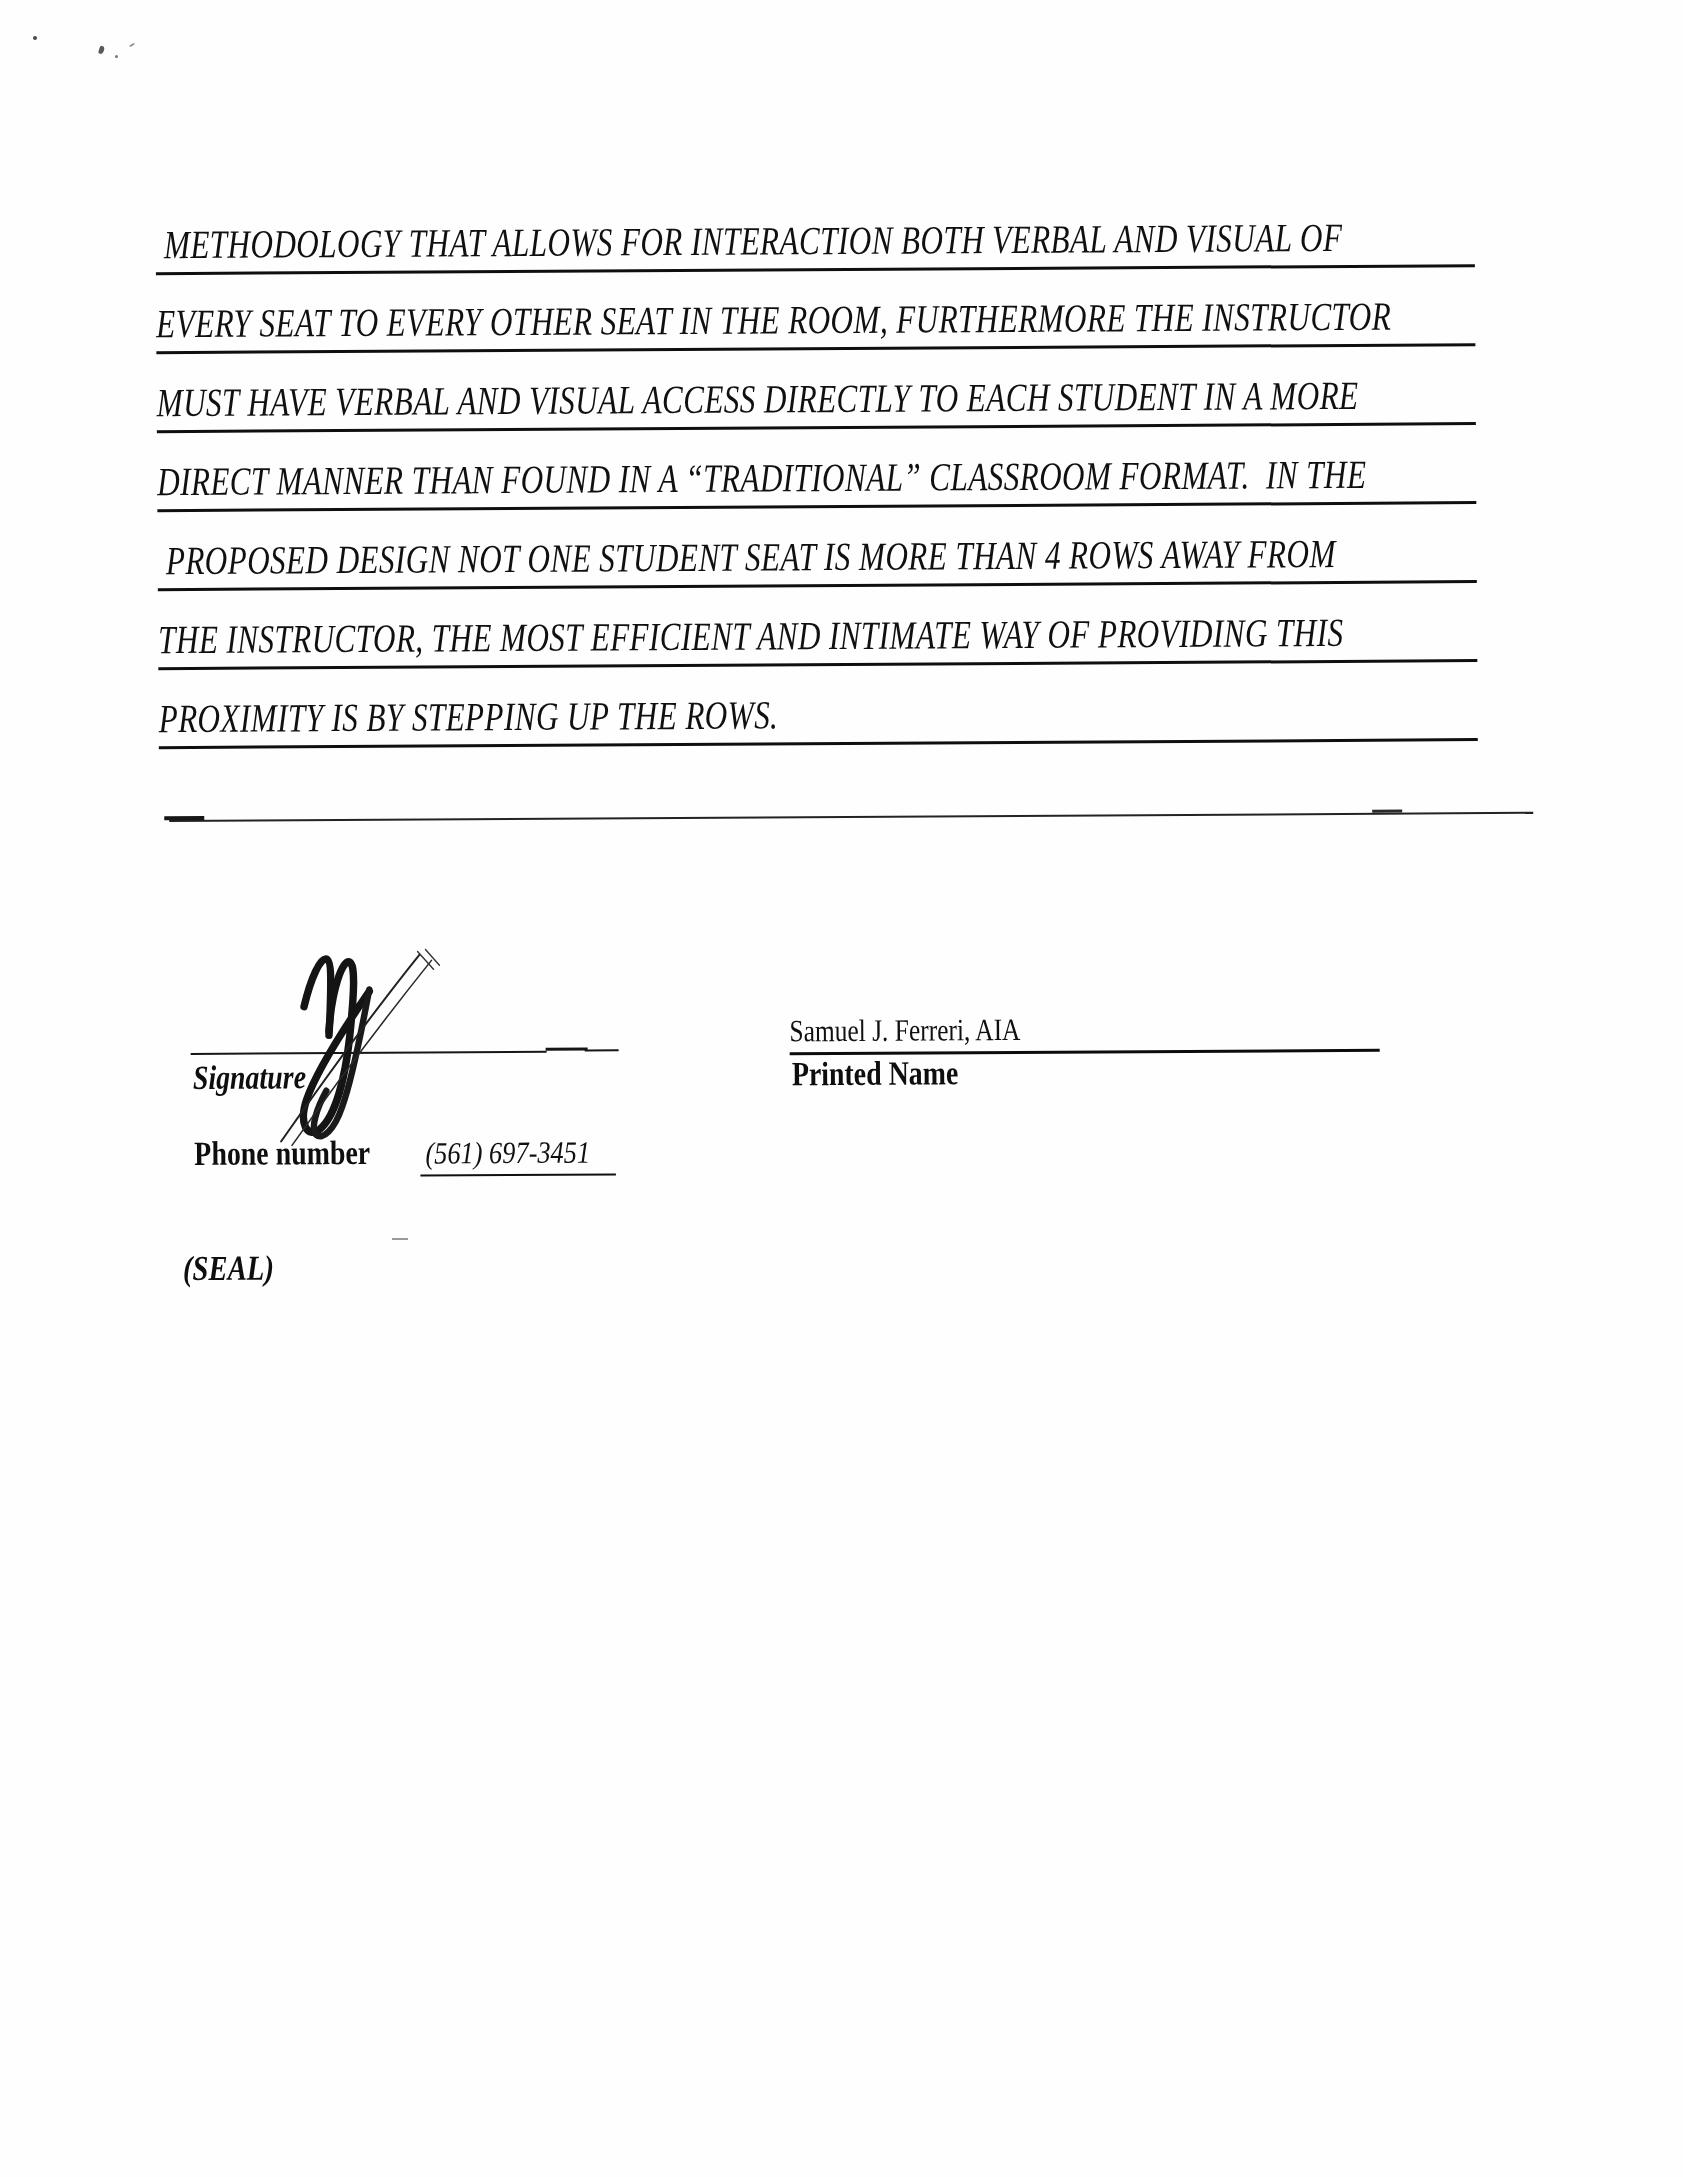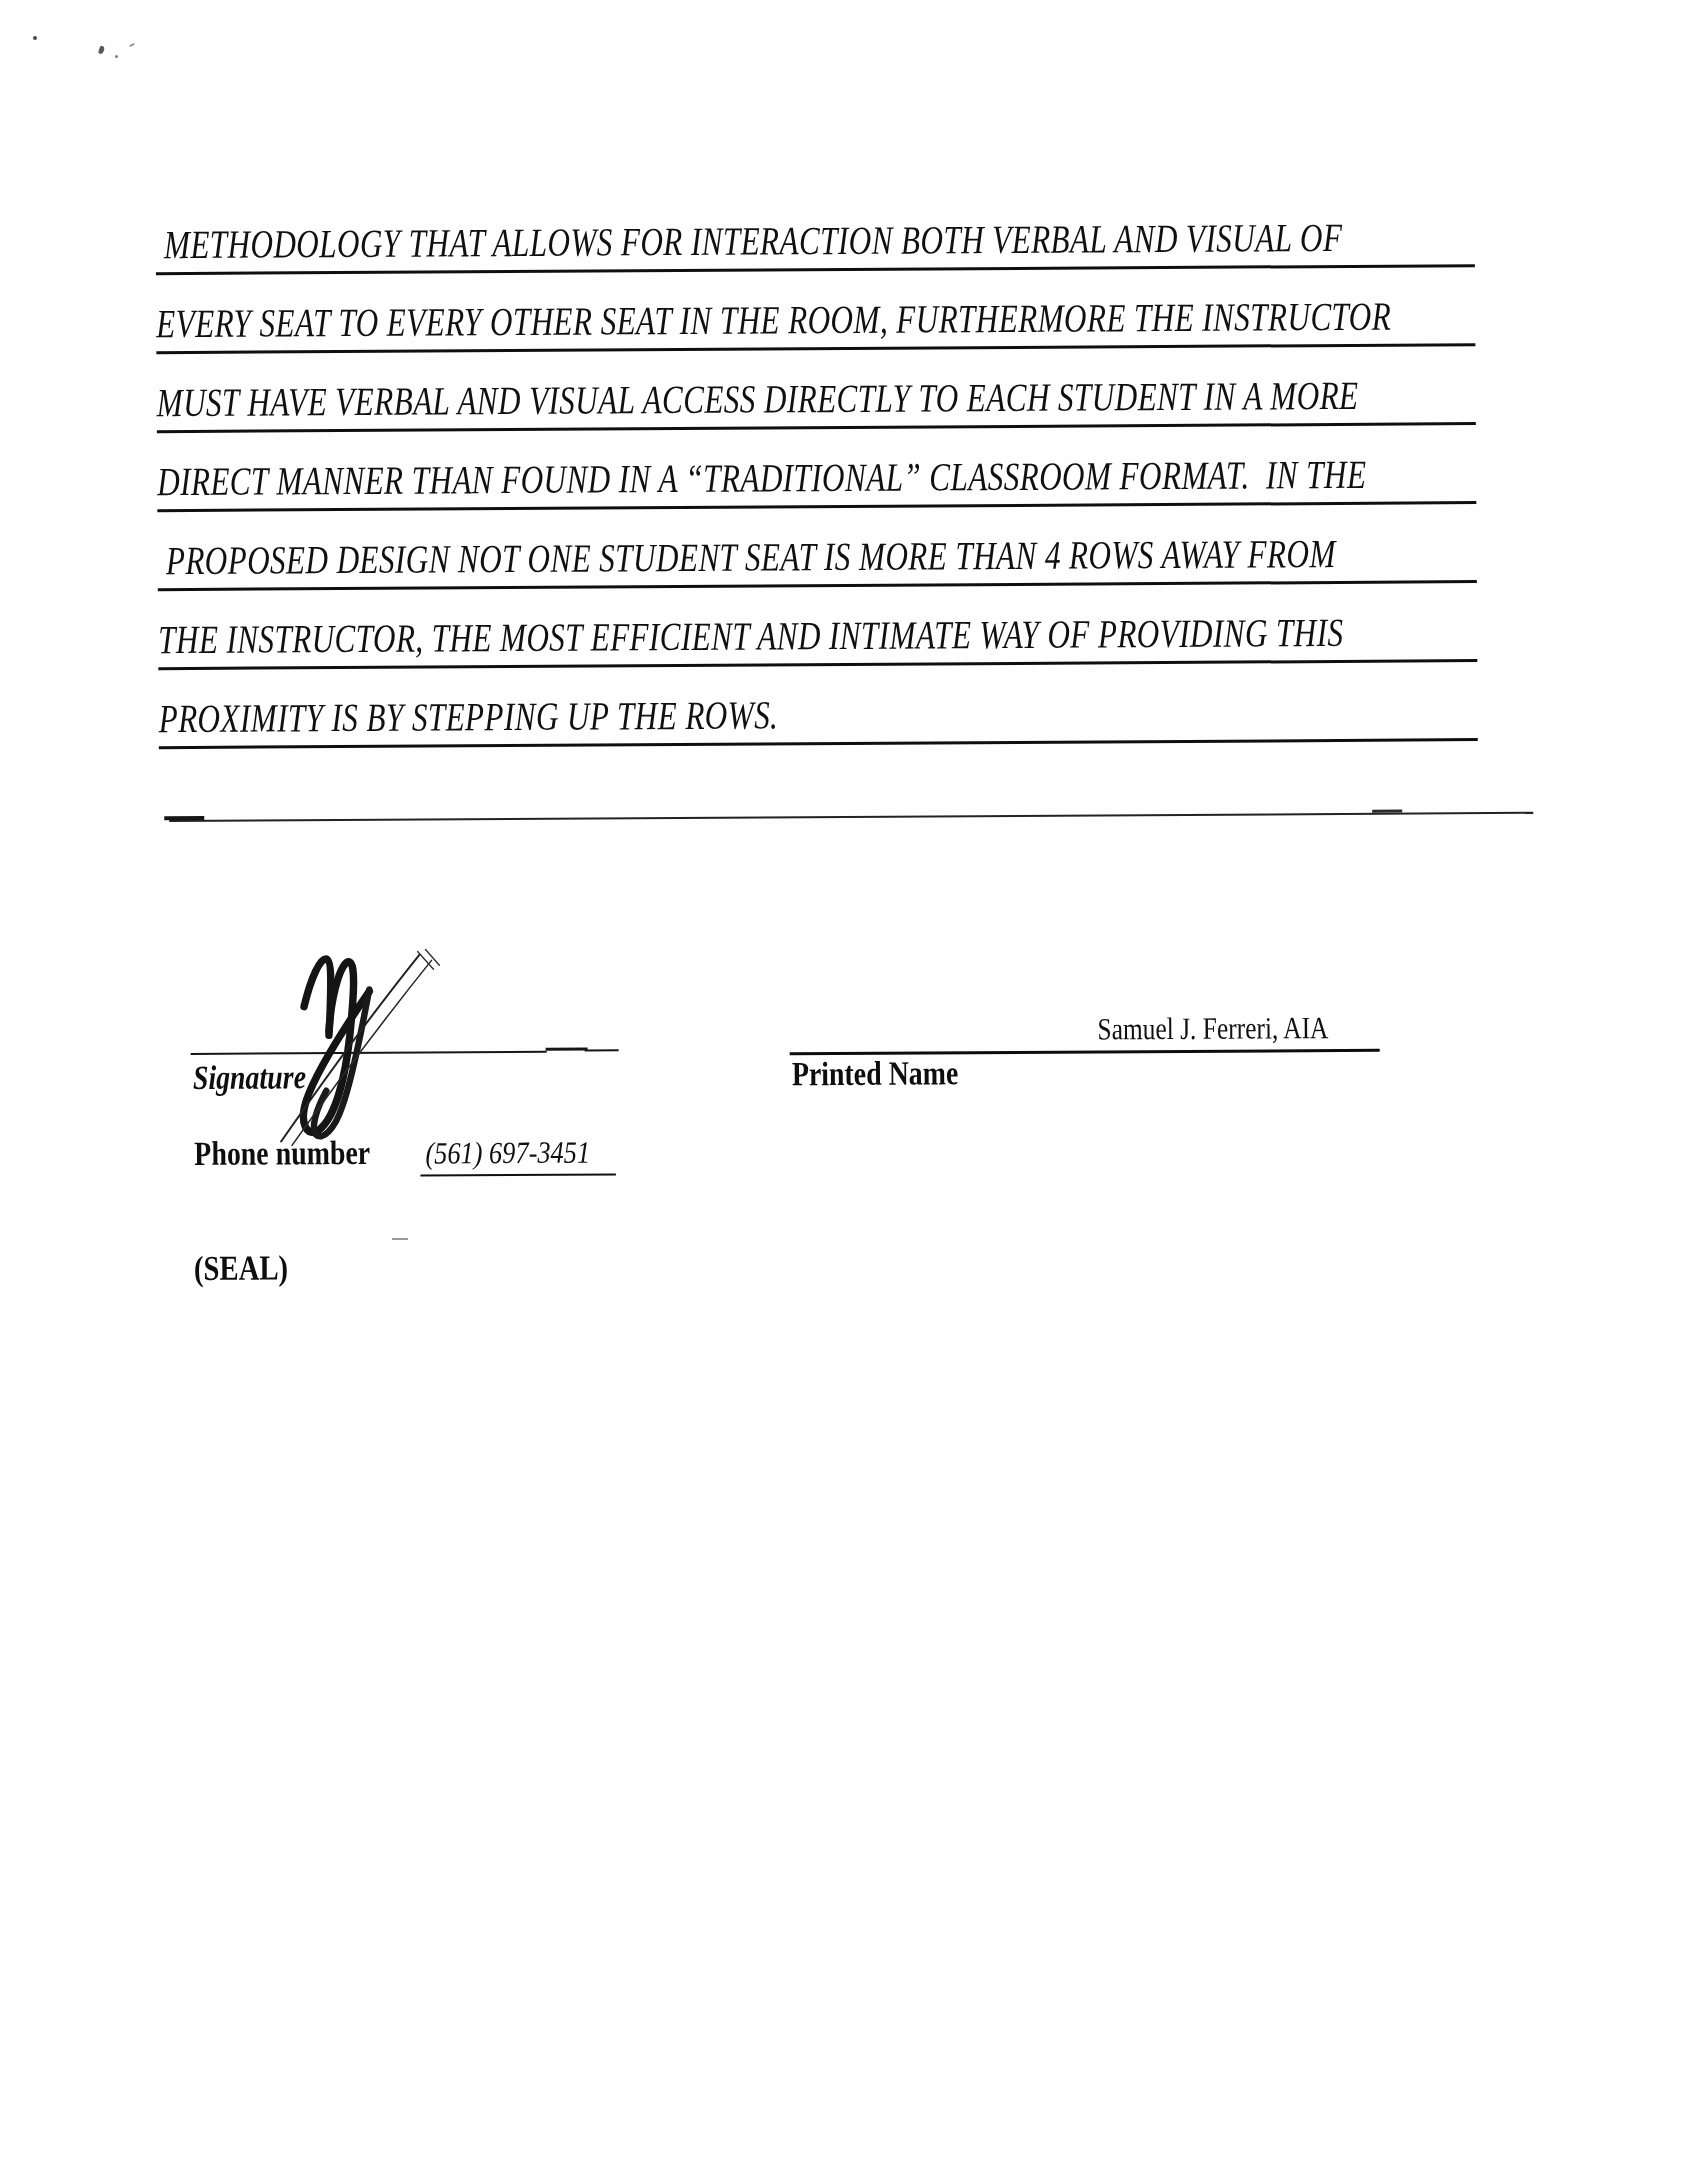--- a/index.html
+++ b/index.html
@@ -1,21 +1,20 @@
 <!DOCTYPE html>
 <html><head>
 <meta charset="utf-8">
 <style>
   html,body { margin:0; padding:0; background:#ffffff; }
   .page {
     position:relative; width:1683px; height:2177px;
     background:#fefefe; overflow:hidden;
     font-family:"Liberation Serif","DejaVu Serif",serif;
     color:#131313;
-    text-align:right;
   }
   .skew { position:absolute; left:0; top:0; width:1683px; height:2177px;
     transform:rotate(-0.35deg); transform-origin:842px 614px; }
 
   
   .statement { position:absolute; left:158px; top:192px; width:1319px; }
   .bline {
     box-sizing:border-box; height:79px;
     border-bottom:3px solid #0f0f0f;
     display:flex; align-items:flex-end; padding-bottom:4px;
@@ -43,21 +42,21 @@
 
   .signature-label { position:absolute; left:190px; top:1055px;font-style:italic; }
   .phone-row { position:absolute; left:191px; top:1131px; display:flex; align-items:baseline; }
   .phone-value {
     display:inline-block; margin-left:12px;
     font-style:italic; font-size:31px; color:#101010;
     border-bottom:2.5px solid #101010;
     padding:0 30px 3px 6px; white-space:pre;
     transform:scaleX(0.85); transform-origin:0 100%;
   }
-  .seal-label { position:absolute; left:190px; top:1245px; font-size:35px; }
+  .seal-label { position:absolute; left:179px; top:1245px; font-size:35px;font-style:italic; }
 
   .printed-line {
     position:absolute; left:787px; top:1013px; width:590px;
     border-bottom:3.5px solid #0c0c0c; padding-bottom:3px;
     white-space:nowrap;
   }
   .printed-line .name {
     display:inline-block; font-size:31px; color:#101010; white-space:pre;
     transform:scaleX(0.82); transform-origin:0 100%;
   }

